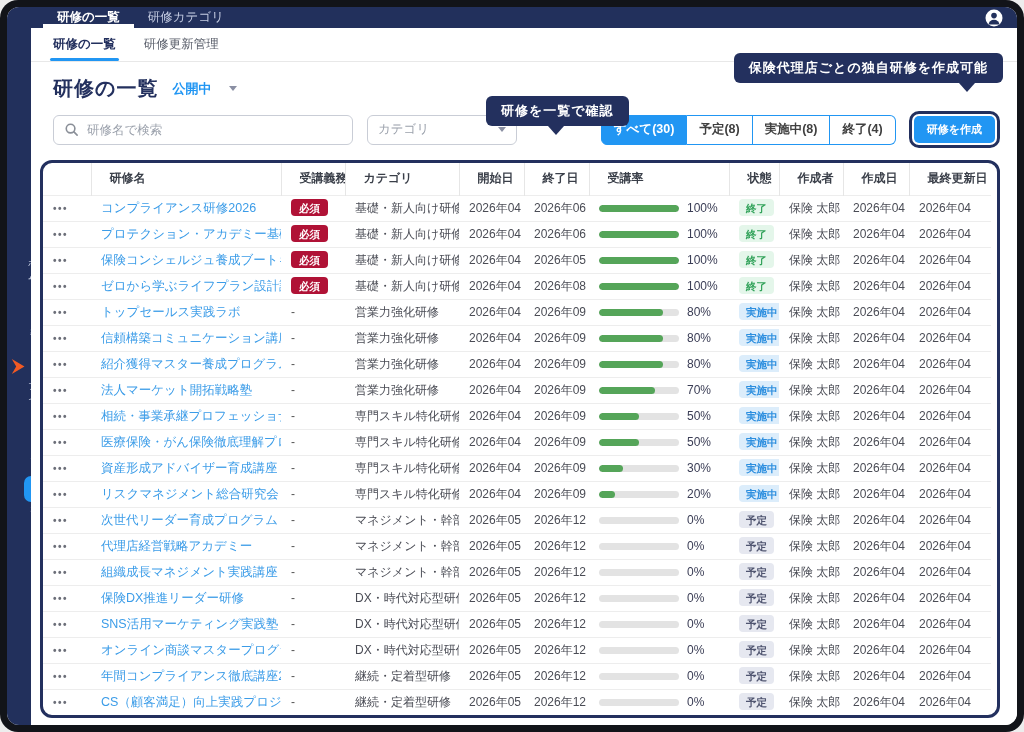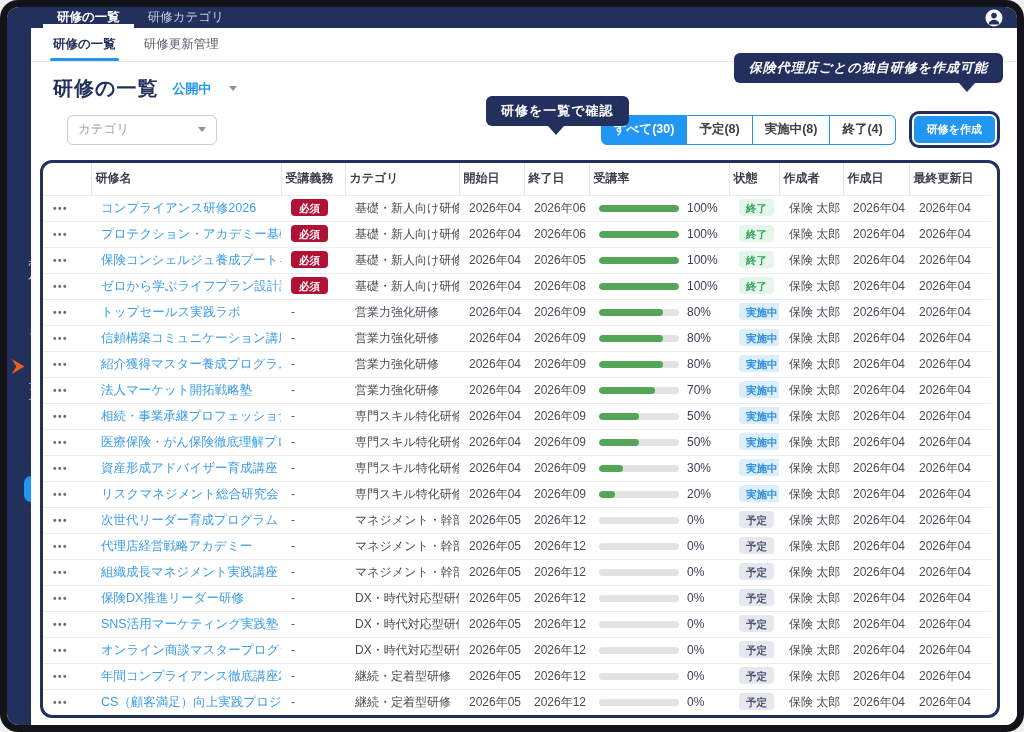--- a/index.html
+++ b/index.html
@@ -49,27 +49,27 @@
   .seg-btn:last-child { border-radius: 0 6px 6px 0; }
   .seg-btn.active { background: #2196f3; color: #fff; }
   .create-ring { margin-left: 13px; border: 3px solid #23305e; border-radius: 10px; padding: 2px; background: #fff; }
   .create-btn { background: #2196f3; color: #fff; border: 0; font-weight: bold; font-size: 11px; height: 27px; padding: 0 13px; border-radius: 5px; cursor: pointer; font-family: inherit; }
 
   
   .tooltip { position: absolute; background: #23305e; color: #fff; font-weight: bold; font-size: 13px; padding: 6px 15px; border-radius: 6px; white-space: nowrap; z-index: 9; letter-spacing: 1px; }
   .tooltip::after { content: ""; position: absolute; top: 100%; border: 8px solid transparent; border-top: 9px solid #23305e; border-bottom: 0; }
   .tip-list { left: 455px; top: 68px; }
   .tip-list::after { left: 62px; }
-  .tip-create { right: 14px; top: 25px; font-style: italic; }
+  .tip-create { right: 14px; top: 25px; }
   .tip-create::after { right: 28px; }
 
   
   .table-wrap { flex: 1; margin: 4px 17px 7px 9px; border: 3px solid #23305e; border-radius: 12px; overflow: hidden; background: #fff; }
   table { border-collapse: collapse; table-layout: fixed; width: 948px; }
-  th { height: 32px; font-size: 12px; font-weight: bold; color: #3a3f49; text-align: left; padding: 0 4px; border-left: 1px solid #e6e6e6; white-space: nowrap; overflow: hidden; margin-left: 23px; }
+  th { height: 32px; font-size: 12px; font-weight: bold; color: #3a3f49; text-align: left; padding: 0 18px; border-left: 1px solid #e6e6e6; white-space: nowrap; overflow: hidden; margin-left: 23px; }
   th:first-child { border-left: 0; }
   td { height: 26px; font-size: 12px; color: #4a4c55; padding: 0 10px; border-top: 1px solid #ededed; white-space: nowrap; overflow: hidden; }
   .menu-dots { color: #6b6e78; font-size: 10px; letter-spacing: 1.5px; font-weight: bold; cursor: pointer; }
   .row-link { color: #3b9ce8; font-size: 12.5px; text-decoration: none; cursor: pointer; }
   .dash { color: #555; }
   .badge-duty { background: #b01236; color: #fff; font-size: 10.5px; font-weight: bold; padding: 2.5px 8px; border-radius: 4px; }
   .status { font-size: 10.5px; font-weight: bold; padding: 2.5px 7px; border-radius: 4px; }
   .status.done { background: #e4f6ea; color: #33a35b; }
   .status.running { background: #dcedfb; color: #2e8fdf; }
   .status.planned { background: #e6e8f0; color: #515671; }
@@ -172,20 +172,29 @@
 
         <div class="title-row">
           <span class="page-title">研修の一覧</span>
           <span class="visibility">
             <span>公開中</span>
             <span class="caret"></span>
           </span>
         </div>
 
         <div class="toolbar">
+          <div class="search-box">
+            <span style="display:flex;">
+              <svg width="15" height="15" viewBox="0 0 16 16">
+                  <circle cx="7" cy="7" r="4.6" fill="none" stroke="#8a8f98" stroke-width="1.7"></circle>
+                  <line x1="10.6" y1="10.6" x2="14" y2="14" stroke="#8a8f98" stroke-width="1.7" stroke-linecap="round"></line>
+                </svg>
+            </span>
+            <input type="text" placeholder="研修名で検索" style="">
+          </div>
           <div class="select-box">
             <span>カテゴリ</span>
             <span class="caret"></span>
           </div>
           <div class="seg" id="seg-filters">
               <button class="seg-btn active">すべて(30)</button>
               <button class="seg-btn">予定(8)</button>
               <button class="seg-btn">実施中(8)</button>
               <button class="seg-btn">終了(4)</button>
             </div>

